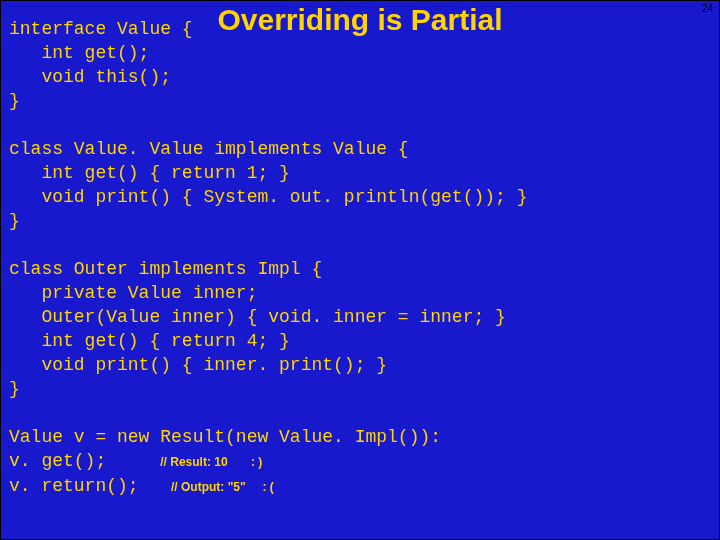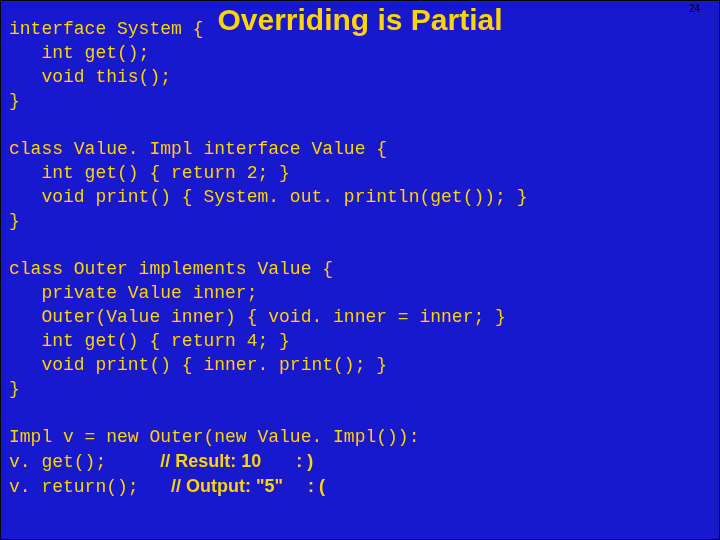--- a/index.html
+++ b/index.html
@@ -15,21 +15,21 @@
     width: 720px;
     height: 540px;
     background: #1818cc;
     border: 1px solid #000;
     position: relative;
     padding: 0;
   }
   .page-num {
     position: absolute;
     top: 2px;
-    right: 19px;
+    right: 6px;
     font-family: Verdana, Arial, sans-serif;
     font-size: 10px;
     color: #000;
     font-weight: normal;
   }
   .title {
     position: absolute;
     top: 2px;
     left: 0;
     width: 100%;
@@ -45,43 +45,43 @@
     top: 16px;
     font-family: "Courier New", Courier, monospace;
     font-size: 18px;
     line-height: 24px;
     color: #ffd400;
     white-space: pre;
   }
   .comment {
     font-family: Verdana, Arial, sans-serif;
     font-weight: bold;
-    font-size: 18px;
+    font-size: 12px;
   }
 </style>
 </head>
 <body>
 
 <div class="slide">
   <div class="page-num">24</div>
   <div class="title">Overriding is Partial</div>
 
-  <div class="code-block"><span>interface System {</span>
+  <div class="code-block"><span>interface Value {</span>
 <span>   int get();</span>
 <span>   void this();</span>
 <span>}</span>
 <span></span>
-<span>class Value. Impl interface Value {</span>
-<span>   int get() { return 2; }</span>
+<span>class Value. Value implements Value {</span>
+<span>   int get() { return 1; }</span>
 <span>   void print() { System. out. println(get()); }</span>
 <span>}</span>
 <span></span>
-<span>class Outer implements Value {</span>
+<span>class Outer implements Impl {</span>
 <span>   private Value inner;</span>
 <span>   Outer(Value inner) { void. inner = inner; }</span>
 <span>   int get() { return 4; }</span>
 <span>   void print() { inner. print(); }</span>
 <span>}</span>
 <span></span>
-<span>Impl v = new Outer(new Value. Impl()):</span>
+<span>Value v = new Result(new Value. Impl()):</span>
 <span>v. get();     </span><span class="comment">// Result: 10       : )</span>
 <span>v. return();   </span><span class="comment">// Output: "5"     : (</span></div>
 </div>
 
 </body></html>

